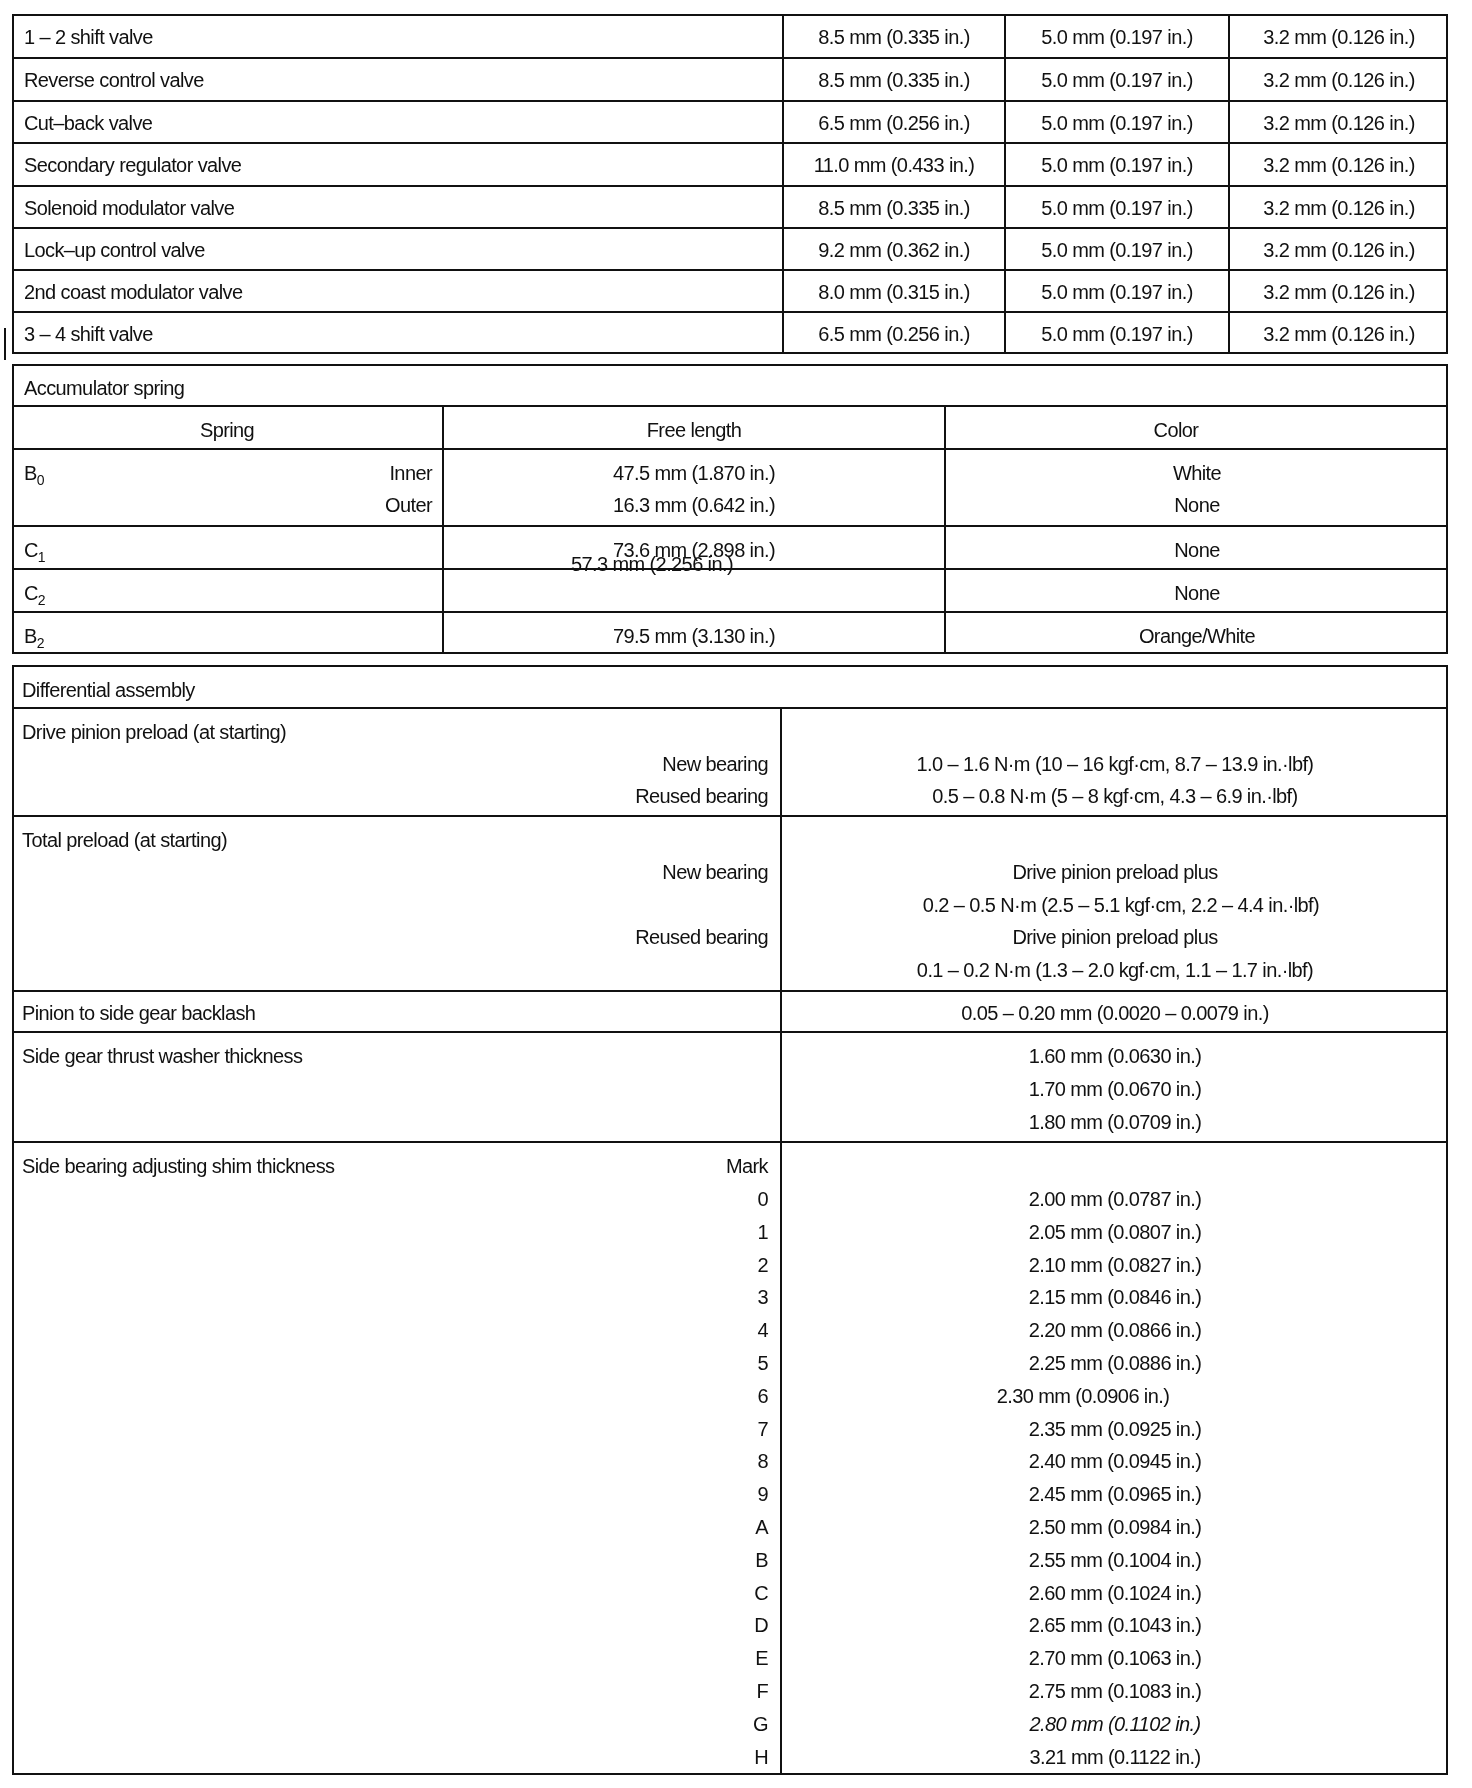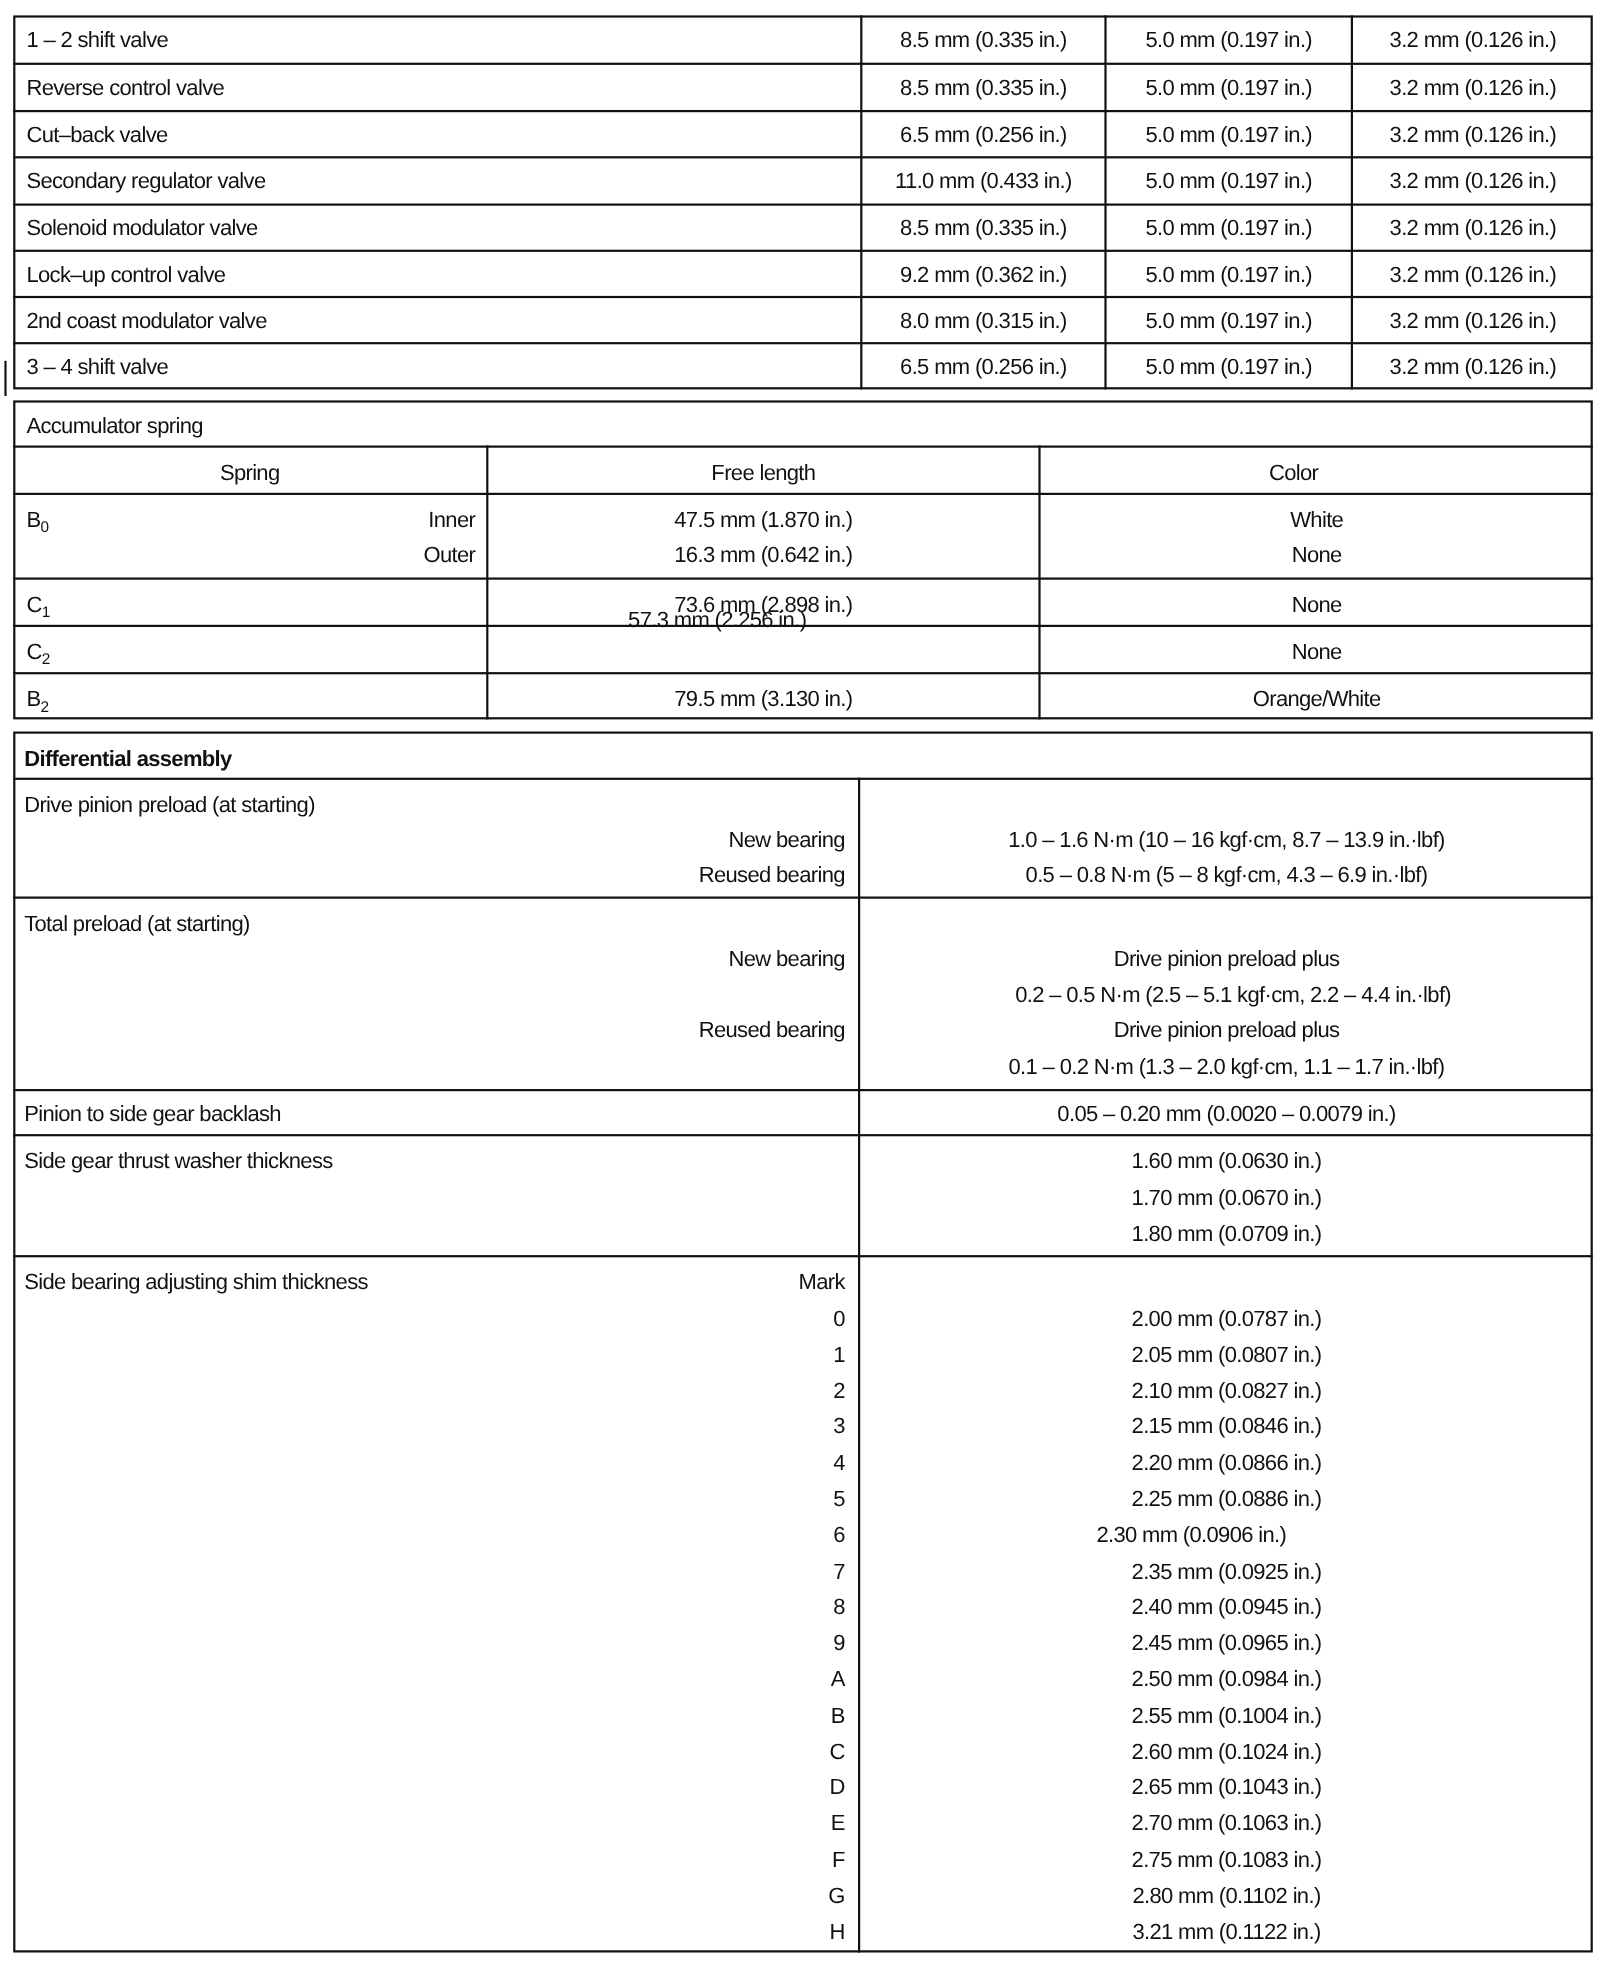--- a/index.html
+++ b/index.html
@@ -122,21 +122,21 @@
 
 <div>
   <div class="box" style="left:12px; top:665px; width:1436px; height:1110px;"></div>
   <div class="hline" style="left:12px; top:707px; width:1436px;"></div>
   <div class="hline" style="left:12px; top:815px; width:1436px;"></div>
   <div class="hline" style="left:12px; top:990px; width:1436px;"></div>
   <div class="hline" style="left:12px; top:1031px; width:1436px;"></div>
   <div class="hline" style="left:12px; top:1141px; width:1436px;"></div>
   <div class="vline" style="left:780px; top:707px; height:1068px;"></div>
 
-  <div class="t" style="left:22px; top:678px;font-weight:bold;">Differential assembly</div>
+  <div class="t" style="left:22px; top:678px;">Differential assembly</div>
 
   <div class="t" style="left:22px; top:720px;">Drive pinion preload (at starting)</div>
   <div class="t r" style="left:400px; width:368px; top:752px;">New bearing</div>
   <div class="t r" style="left:400px; width:368px; top:784px;">Reused bearing</div>
   <div class="t c" style="left:782px; width:666px; top:752px;">1.0 – 1.6 N·m (10 – 16 kgf·cm, 8.7 – 13.9 in.·lbf)</div>
   <div class="t c" style="left:782px; width:666px; top:784px;">0.5 – 0.8 N·m (5 – 8 kgf·cm, 4.3 – 6.9 in.·lbf)</div>
 
   <div class="t" style="left:22px; top:828px;">Total preload (at starting)</div>
   <div class="t r" style="left:400px; width:368px; top:860px;">New bearing</div>
   <div class="t r" style="left:400px; width:368px; top:925px;">Reused bearing</div>
@@ -215,20 +215,20 @@
       <div>
         <div class="t r" style="left:600px; width:168px; top:1646px;">E</div>
         <div class="t c" style="left:782px; width:666px; top:1646px;">2.70 mm (0.1063 in.)</div>
       </div>
       <div>
         <div class="t r" style="left:600px; width:168px; top:1679px;">F</div>
         <div class="t c" style="left:782px; width:666px; top:1679px;">2.75 mm (0.1083 in.)</div>
       </div>
       <div>
         <div class="t r" style="left:600px; width:168px; top:1712px;">G</div>
-        <div class="t c" style="left:782px; width:666px; top:1712px;">2.80 mm (0.1102 in.)</div>
+        <div class="t c" style="left:782px; width:666px; top:1712px;font-style:italic;">2.80 mm (0.1102 in.)</div>
       </div>
       <div>
         <div class="t r" style="left:600px; width:168px; top:1745px;">H</div>
         <div class="t c" style="left:782px; width:666px; top:1745px;">3.21 mm (0.1122 in.)</div>
       </div>
     </div>
 </div>
 
 </body></html>

